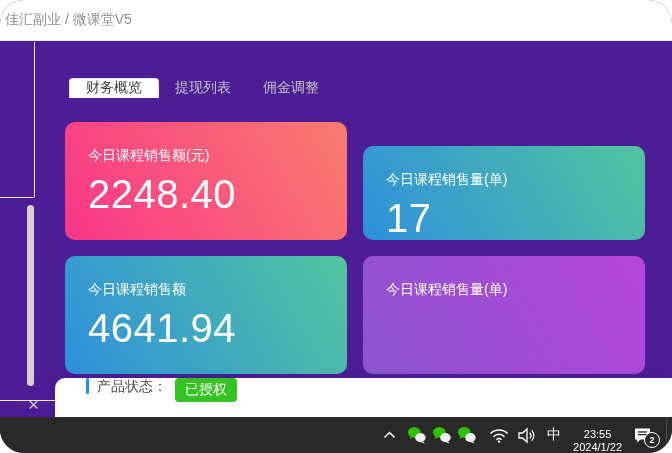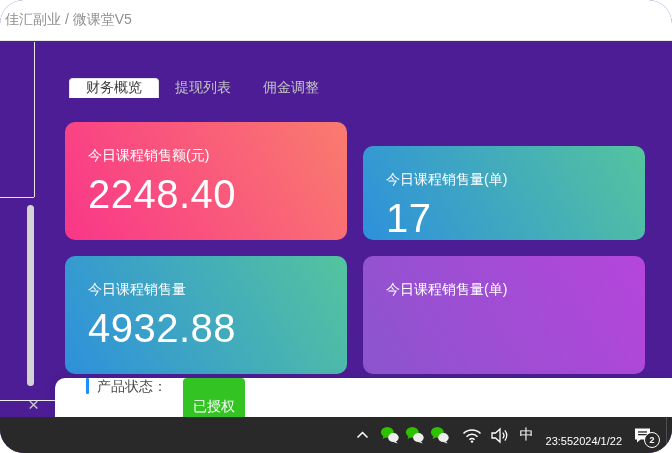--- a/index.html
+++ b/index.html
@@ -33,32 +33,32 @@
   .stat-card{border-radius:10px;color:#fff;padding:25px 0 0 23px;box-sizing:border-box;}
   .card-label{font-size:14px;}
   .card-value{font-size:40px;margin-top:9px;letter-spacing:.5px;line-height:1;}
 
   
   .status-panel{position:absolute;left:55px;top:378px;width:617px;height:40px;background:#fff;
                 border-top-left-radius:10px;box-shadow:-3px -3px 8px rgba(0,0,0,.05);
                 display:flex;align-items:flex-start;padding-left:31px;box-sizing:border-box;}
   .accent-bar{width:3px;height:16px;border-radius:1px;display:inline-block;}
   .status-label{font-size:14px;color:#4a4a4a;margin-left:8px;}
-  .status-badge{margin-left:16px;color:#fff;font-size:14px;padding:20px 10px;border-radius:4px;}
+  .status-badge{margin-left:8px;color:#fff;font-size:14px;padding:3px 10px;border-radius:4px;}
 
   
   .taskbar{position:absolute;left:0;bottom:0;width:672px;height:36px;background:#292929;
            display:flex;align-items:center;justify-content:flex-end;color:#fff;}
   .tray-item{display:flex;align-items:center;justify-content:center;}
   .chevron{margin-right:11px;}
   .wechat{margin-right:5px;}
   .wifi{margin-left:7px;}
   .volume{margin-left:8px;}
   .ime{margin-left:9px;font-size:14px;color:#fff;}
-  .clock{margin:12px 11px 0 12px;display:flex;flex-direction:row;align-items:center;
+  .clock{margin:12px 11px 0 12px;display:flex;flex-direction:column;align-items:center;
          font-size:11px;line-height:13px;color:#fff;}
   .action-center{position:relative;margin-right:13px;}
   .notif-badge{position:absolute;right:-7px;bottom:-4px;width:14px;height:14px;border-radius:50%;
                background:#292929;border:1.5px solid #fff;color:#fff;font-size:9px;font-weight:bold;
                display:flex;align-items:center;justify-content:center;}
   .tray-sep{width:1px;height:36px;background:#4f4f4f;margin-right:5px;}
 </style>
 </head>
 <body>
 
@@ -83,22 +83,22 @@
   <div class="cards">
     <div class="stat-card" style="background: linear-gradient(60deg, rgb(249, 54, 137), rgb(249, 124, 110));">
       <div class="card-label">今日课程销售额(元)</div>
       <div class="card-value">2248.40</div>
     </div>
     <div class="stat-card" style="background: linear-gradient(60deg, rgb(46, 144, 220), rgb(84, 196, 158)); margin-top: 24px;">
       <div class="card-label">今日课程销售量(单)</div>
       <div class="card-value">17</div>
     </div>
     <div class="stat-card" style="background: linear-gradient(60deg, rgb(46, 144, 220), rgb(84, 196, 158));">
-      <div class="card-label">今日课程销售量</div>
-      <div class="card-value">4932.88</div>
+      <div class="card-label">今日课程销售额</div>
+      <div class="card-value">4641.94</div>
     </div>
     <div class="stat-card" style="background: linear-gradient(60deg, rgb(139, 85, 205), rgb(182, 69, 220));">
       <div class="card-label">今日课程销售量(单)</div>
     </div>
   </div>
 
   <div class="status-panel">
     <span class="accent-bar" style="background: rgb(24, 144, 255);"></span>
     <span class="status-label">产品状态：</span>
     <span class="status-badge" style="background: rgb(51, 196, 36);">已授权</span>

